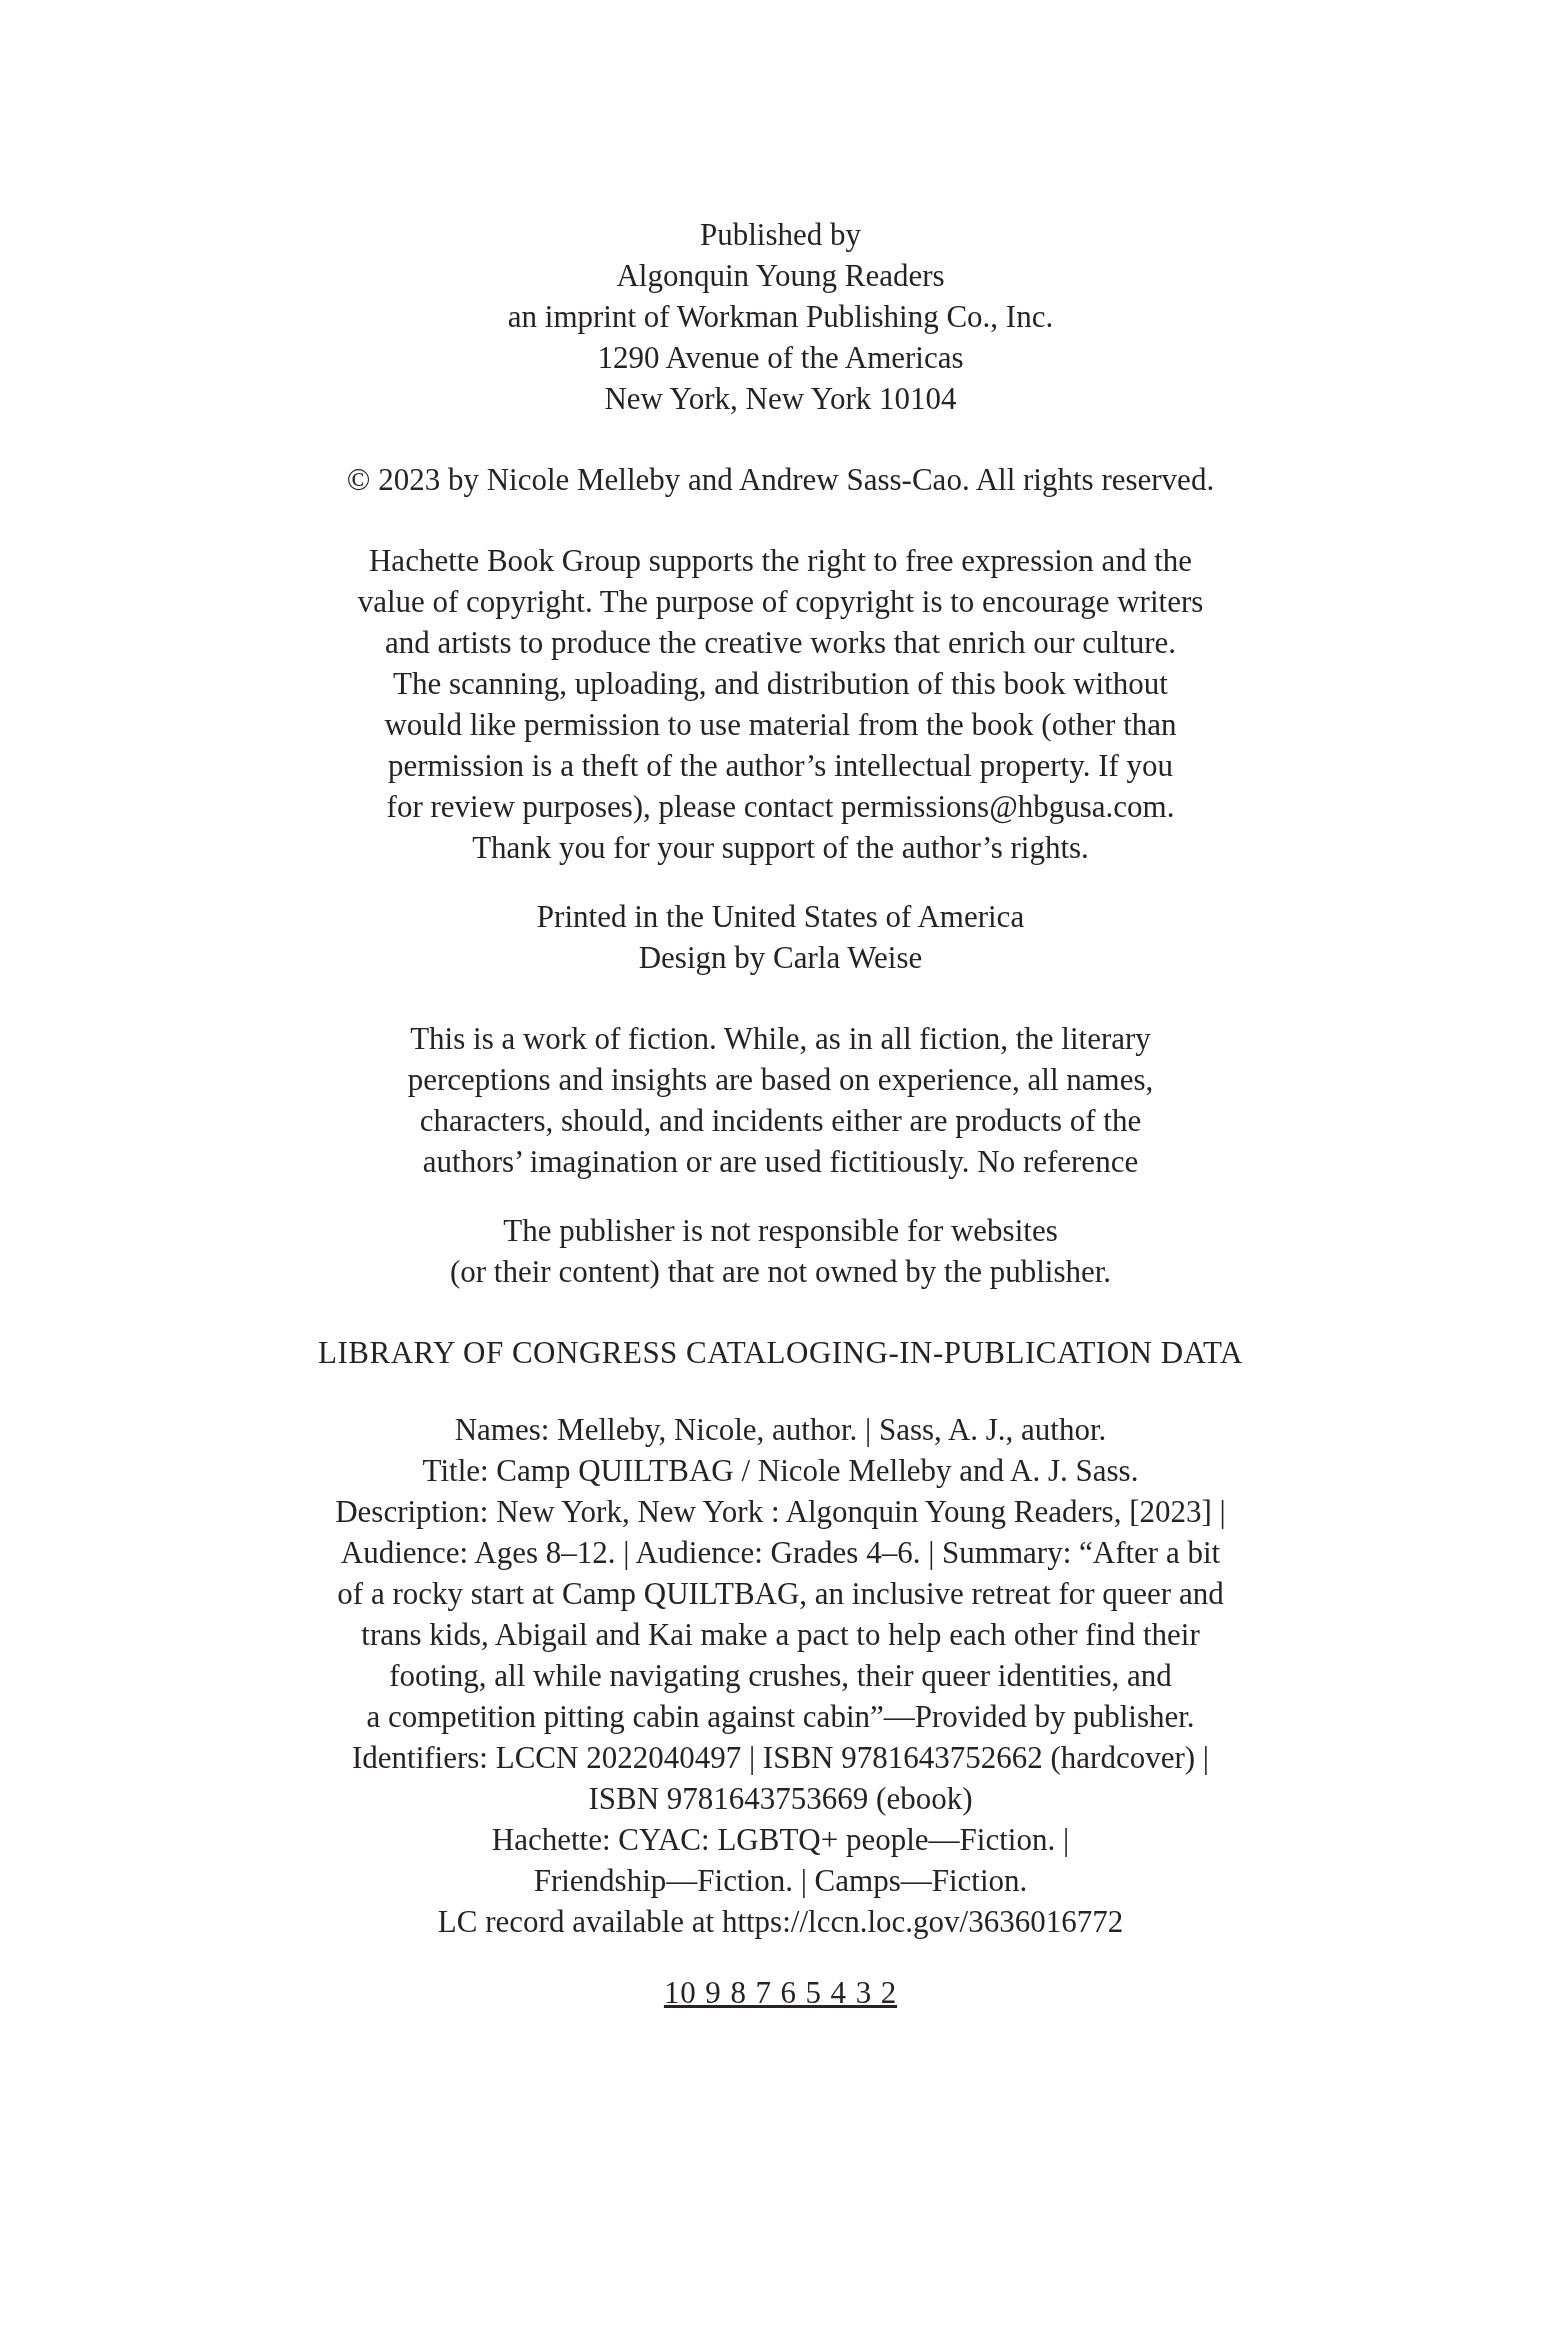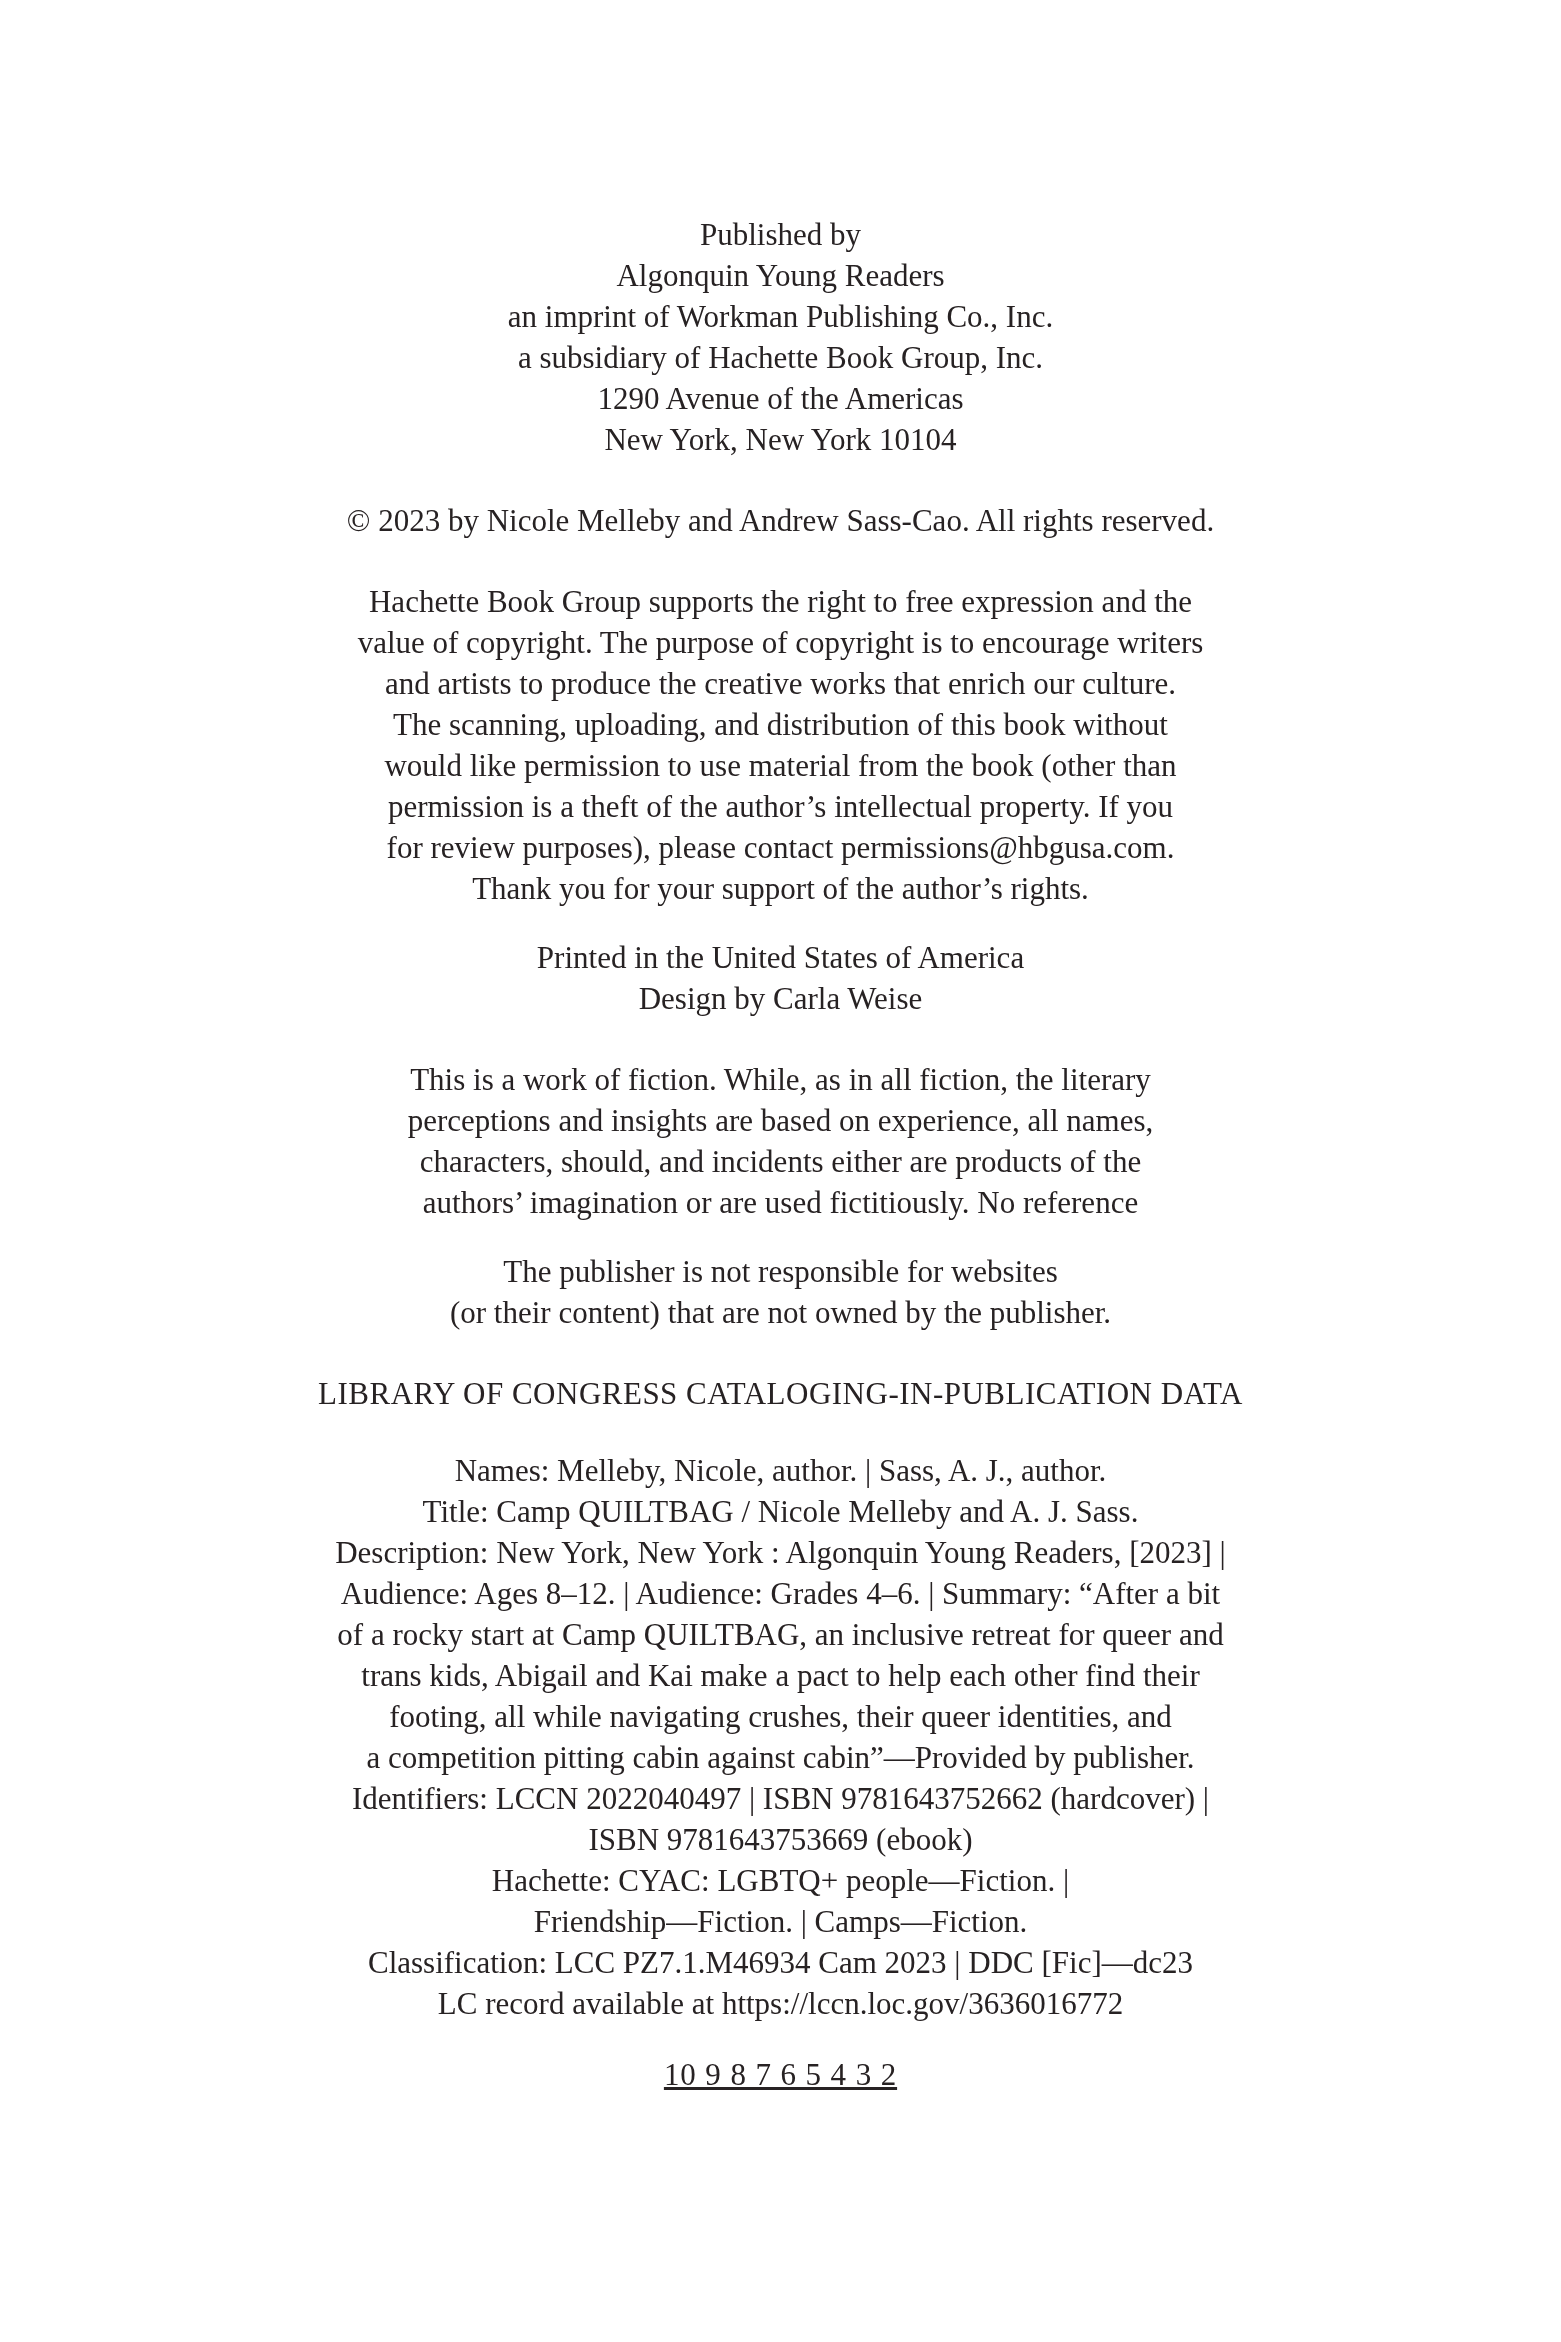--- a/index.html
+++ b/index.html
@@ -43,21 +43,20 @@
 </head>
 <body>
 
 <div class="page">
   <div class="content">
 
     <div class="block gap-lg">
         <div class="line">Published by</div>
         <div class="line">Algonquin Young Readers</div>
         <div class="line">an imprint of Workman Publishing Co., Inc.</div>
-        <div class="line">a subsidiary of Hachette Book Group, Inc.</div>
         <div class="line">1290 Avenue of the Americas</div>
         <div class="line">New York, New York 10104</div>
       </div>
 
     <div class="block gap-lg">
       <div class="line">© 2023 by Nicole Melleby and Andrew Sass-Cao. All rights reserved.</div>
     </div>
 
     <div class="block">
         <div class="line">Hachette Book Group supports the right to free expression and the</div>
@@ -97,21 +96,20 @@
         <div class="line">Description: New York, New York : Algonquin Young Readers, [2023] |</div>
         <div class="line">Audience: Ages 8–12. | Audience: Grades 4–6. | Summary: “After a bit</div>
         <div class="line">of a rocky start at Camp QUILTBAG, an inclusive retreat for queer and</div>
         <div class="line">trans kids, Abigail and Kai make a pact to help each other find their</div>
         <div class="line">footing, all while navigating crushes, their queer identities, and</div>
         <div class="line">a competition pitting cabin against cabin”—Provided by publisher.</div>
         <div class="line">Identifiers: LCCN 2022040497 | ISBN 9781643752662 (hardcover) |</div>
         <div class="line">ISBN 9781643753669 (ebook)</div>
         <div class="line">Hachette: CYAC: LGBTQ+ people—Fiction. |</div>
         <div class="line">Friendship—Fiction. | Camps—Fiction.</div>
-        <div class="line">Classification: LCC PZ7.1.M46934 Cam 2023 | DDC [Fic]—dc23</div>
         <div class="line">LC record available at https://lccn.loc.gov/3636016772</div>
       </div>
 
     <div class="block printers-key">
       <div class="line">10 9 8 7 6 5 4 3 2</div>
     </div>
 
   </div>
 </div>
 

